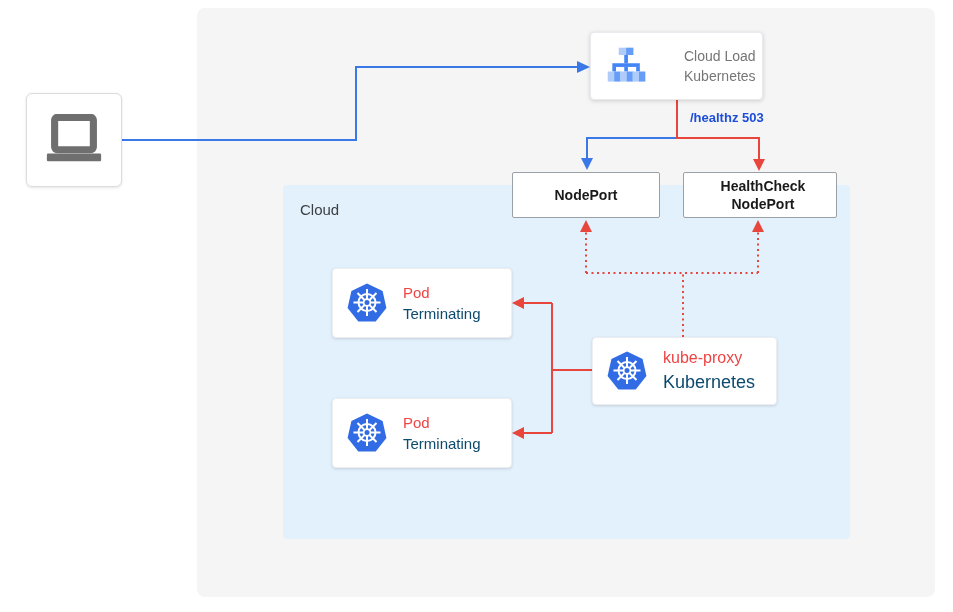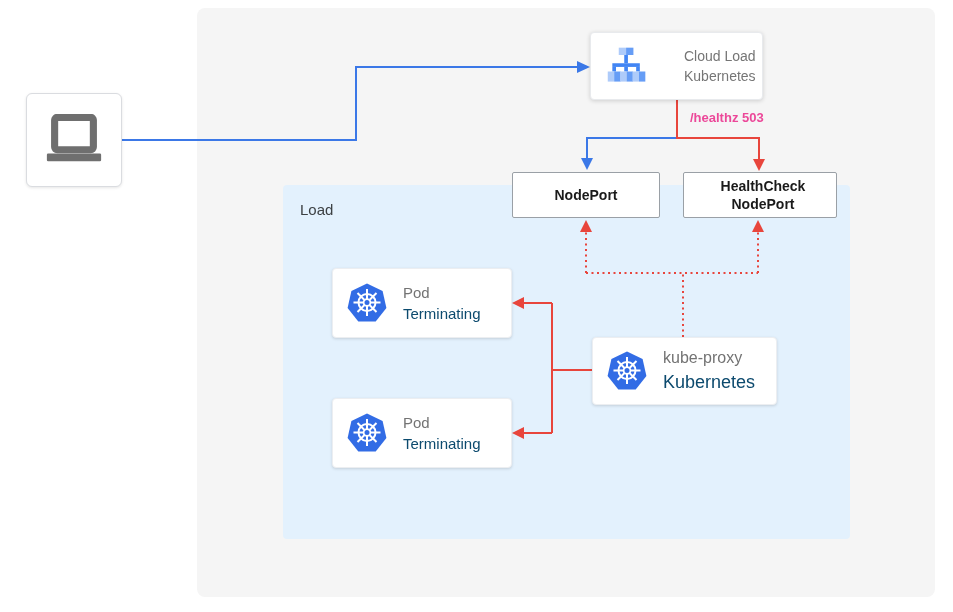--- a/index.html
+++ b/index.html
@@ -68,21 +68,21 @@
     line-height: 1.45;
     color: #757575;
     margin-left: 23px;
   }
   .healthz-label {
     position: absolute;
     left: 690px; top: 110px;
     z-index: 3;
     font-size: 13px;
     font-weight: bold;
-    color: #ec4899;
+    color: #1d4ed8;
   }
   .port-box {
     border: 1px solid #9AA0A6;
     border-radius: 2px;
     justify-content: center;
     text-align: center;
     font-size: 14px;
     font-weight: bold;
     color: #1A1A1A;
     line-height: 1.3;
@@ -92,35 +92,35 @@
   .card-box {
     border: 1px solid #ECEEF1;
     border-radius: 4px;
     box-shadow: 0 1px 3px rgba(0,0,0,0.14);
     padding-left: 14px;
     gap: 16px;
   }
   .pod1-box { left: 332px; top: 268px; width: 180px; height: 70px; }
   .pod2-box { left: 332px; top: 398px; width: 180px; height: 70px; }
   .kubeproxy-box { left: 592px; top: 337px; width: 185px; height: 68px; align-items: center; }
-  .card-title { font-size: 15px; color: #737373; line-height: 1.4; }
+  .card-title { font-size: 15px; color: #ef4444; line-height: 1.4; }
   .card-sub { font-size: 15px; color: #0c4a6e; line-height: 1.4; }
   .kubeproxy-box .card-title { font-size: 16px; }
   .kubeproxy-box .card-sub { font-size: 18px; }
   .icon-wrap { flex: 0 0 auto; display: flex; align-items: center; }
 </style>
 </head>
 <body>
 
 <div id="canvas">
 
   <div class="outer-panel"></div>
 
   <div class="nodes-panel">
-    <div class="nodes-label">Load</div>
+    <div class="nodes-label">Cloud</div>
   </div>
 
   <svg id="connectors" width="953" height="612" viewBox="0 0 953 612">
 
     <g stroke="#3B78E7" stroke-width="2" fill="none">
       <path d="M122,140 H356 V67 H578"></path>
     </g>
     <polygon points="590,67 577,61 577,73" fill="#3B78E7"></polygon>
 
     <g stroke="#3B78E7" stroke-width="2" fill="none">

